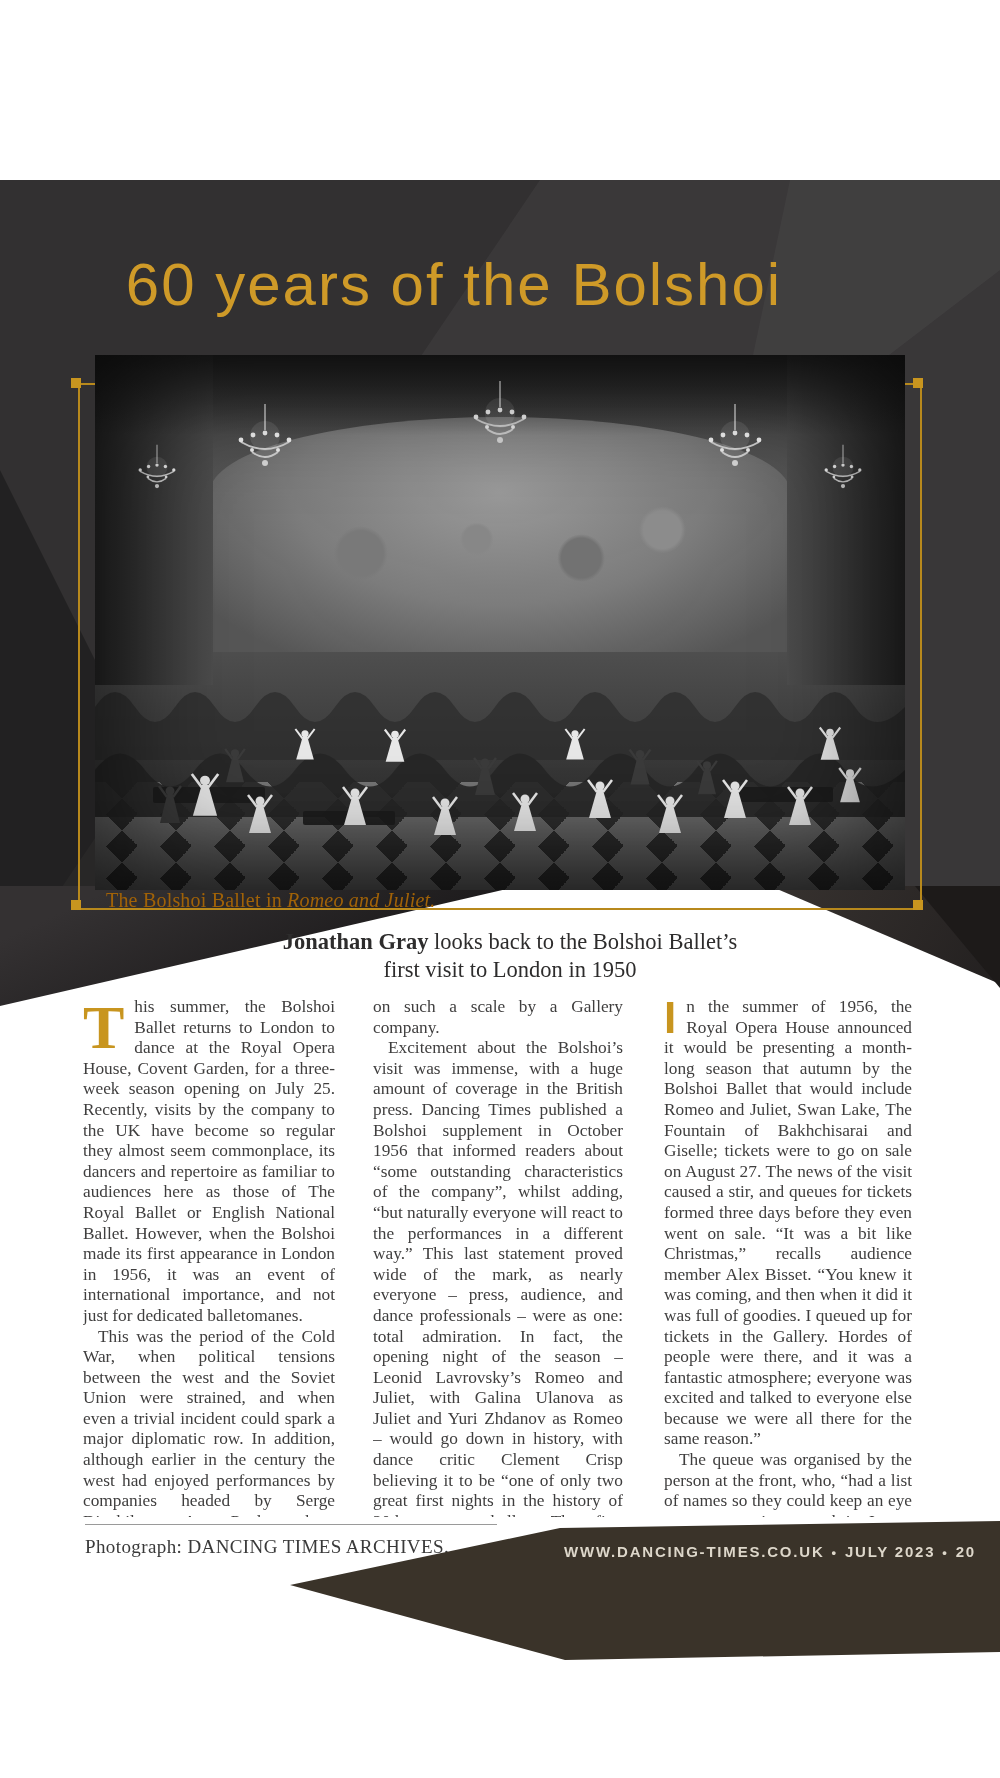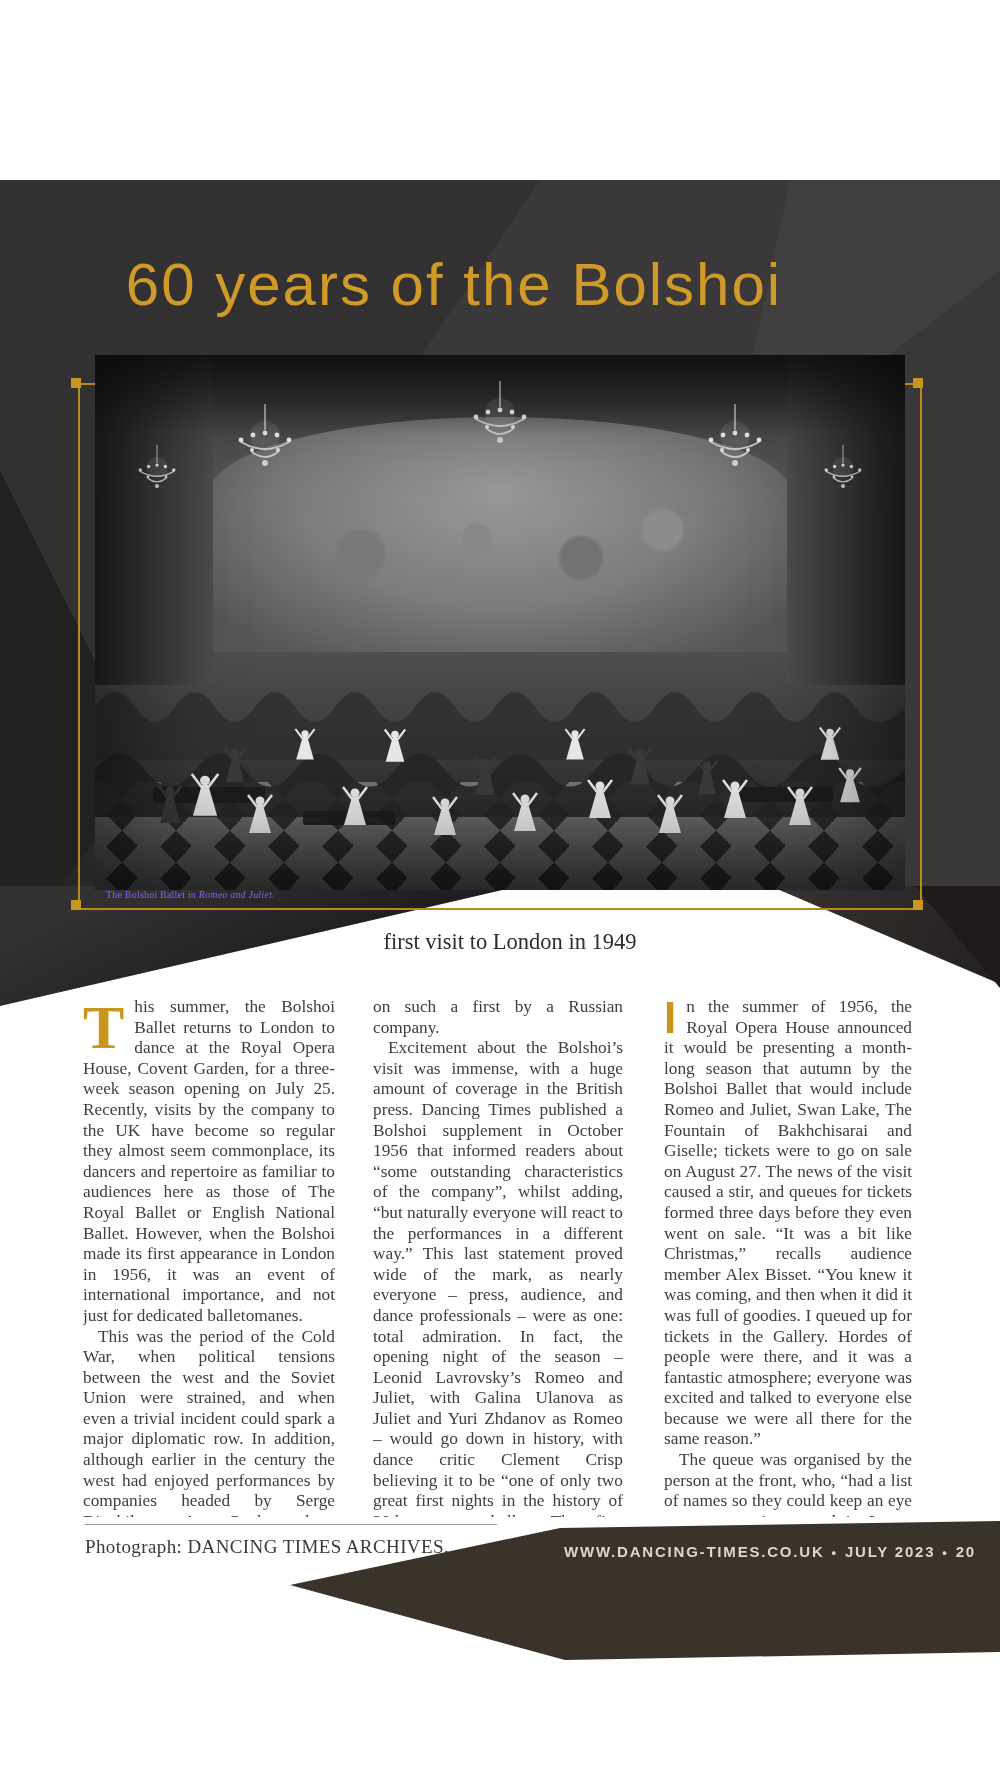--- a/index.html
+++ b/index.html
@@ -55,22 +55,22 @@
   .ph-wall.r{right:0;background:linear-gradient(270deg,#262626,#424242 75%,#4c4c4c);}
   .ph-floor{position:absolute;left:0;bottom:0;width:810px;height:108px;
     background:repeating-conic-gradient(from 45deg,#767676 0% 25%,#343434 25% 50%);
     background-size:54px 32px;}
   .ph-floor-shade{position:absolute;left:0;bottom:0;width:810px;height:108px;
     background:linear-gradient(180deg,rgba(0,0,0,0),rgba(0,0,0,.45));}
   .ph-svg{position:absolute;left:0;top:0;}
   .ph-vignette{position:absolute;left:0;top:0;width:810px;height:535px;
     box-shadow:inset 0 0 110px 28px rgba(0,0,0,.55);}
 
-  .caption{position:absolute;left:106px;top:889px;z-index:4;color:#8b5cf6;
-    font-size:10px;letter-spacing:.2px;text-align:center;}
+  .caption{position:absolute;left:106px;top:889px;z-index:4;color:#a16207;
+    font-size:20px;letter-spacing:.2px;text-align:center;}
   .caption .it{font-style:italic;}
 
   
   .byline{position:absolute;left:160px;top:928px;width:700px;text-align:center;
     font-size:22.5px;line-height:27.5px;color:#2d2c2c;z-index:4;}
   .byline .b{font-weight:bold;}
 
   
   .col{position:absolute;top:997px;height:520px;font-size:17.3px;line-height:20.6px;
     text-align:justify;color:#3f3e3e;overflow:hidden;}
@@ -187,29 +187,30 @@
       <use href="#dancerW" transform="translate(735,398) scale(.85)"></use>
     </svg>
     <div class="ph-vignette"></div>
   </div>
 
   <div class="caption">
     <span>The Bolshoi Ballet in </span><span class="it">Romeo and Juliet.</span>
   </div>
 
   <div class="byline">
-    <div>first visit to London in 1949</div>
+    <div><span class="b">Jonathan Gray</span><span> looks back to the Bolshoi Ballet’s</span></div>
+    <div>first visit to London in 1950</div>
   </div>
 
   <div class="col col1">
       <p class=""><span class="dropcap">T</span><span>his summer, the Bolshoi Ballet returns to London to dance at the Royal Opera House, Covent Garden, for a three-week season opening on July 25. Recently, visits by the company to the UK have become so regular they almost seem commonplace, its dancers and repertoire as familiar to audiences here as those of The Royal Ballet or English National Ballet. However, when the Bolshoi made its first appearance in London in 1956, it was an event of international importance, and not just for dedicated balletomanes.</span></p>
       <p class="indent"><span>This was the period of the Cold War, when political tensions between the west and the Soviet Union were strained, and when even a trivial incident could spark a major diplomatic row. In addition, although earlier in the century the west had enjoyed performances by companies headed by Serge Diaghilev or Anna Pavlova, there had never been a visit to London</span></p>
     </div>
   <div class="col col2">
-      <p class=""><span>on such a first by a Russian company.</span></p>
+      <p class=""><span>on such a scale by a Gallery company.</span></p>
       <p class="indent"><span>Excitement about the Bolshoi’s visit was immense, with a huge amount of coverage in the British press. </span><span class="it">Dancing Times</span><span> published a Bolshoi supplement in October 1956 that informed readers about “some outstanding characteristics of the company”, whilst adding, “but naturally everyone will react to the performances in a different way.” This last statement proved wide of the mark, as nearly everyone – press, audience, and dance professionals – were as one: total admiration. In fact, the opening night of the season – Leonid Lavrovsky’s </span><span class="it">Romeo and Juliet</span><span>, with Galina Ulanova as Juliet and Yuri Zhdanov as Romeo – would go down in history, with dance critic Clement Crisp believing it to be “one of only two great first nights in the history of 20th century ballet. The first Diaghilev’s Ballets Russes in Paris on May 18, 1909; the second the Bolshoi Ballet in London on October 3, 1956.”</span></p>
     </div>
   <div class="col col3">
       <p class=""><span class="dropcap dropcap-i">I</span><span>n the summer of 1956, the Royal Opera House announced it would be presenting a month-long season that autumn by the Bolshoi Ballet that would include </span><span class="it">Romeo and Juliet</span><span>, </span><span class="it">Swan Lake</span><span>, </span><span class="it">The Fountain of Bakhchisarai</span><span> and </span><span class="it">Giselle</span><span>; tickets were to go on sale on August 27. The news of the visit caused a stir, and queues for tickets formed three days before they even went on sale. “It was a bit like Christmas,” recalls audience member Alex Bisset. “You knew it was coming, and then when it did it was full of goodies. I queued up for tickets in the Gallery. Hordes of people were there, and it was a fantastic atmosphere; everyone was excited and talked to everyone else because we were all there for the same reason.”</span></p>
       <p class="indent"><span>The queue was organised by the person at the front, who, “had a list of names so they could keep an eye on anyone trying to push in. It was possible to take short breaks to eat a</span></p>
     </div>
 
   <div class="foot-rule"></div>
   <div class="credit">Photograph: DANCING TIMES ARCHIVES.</div>
   <div class="band">

